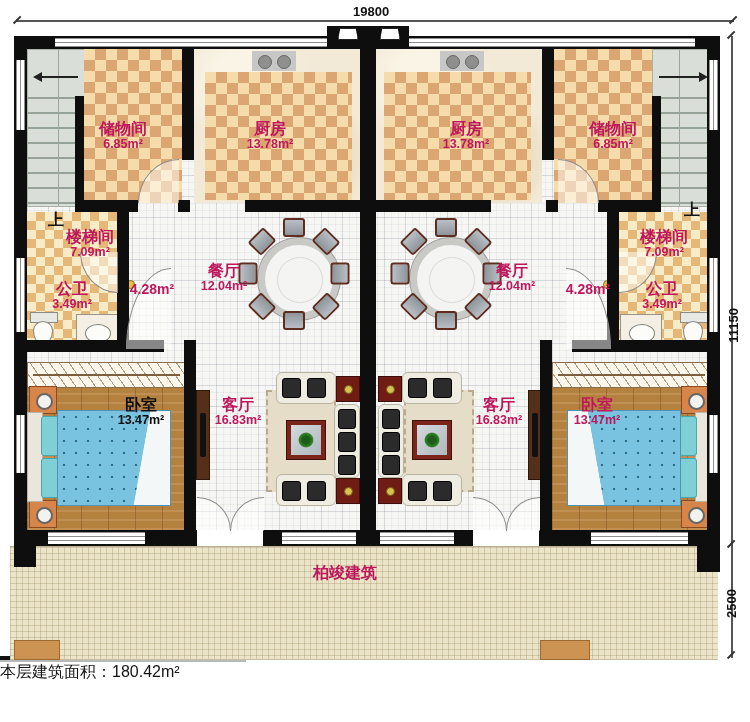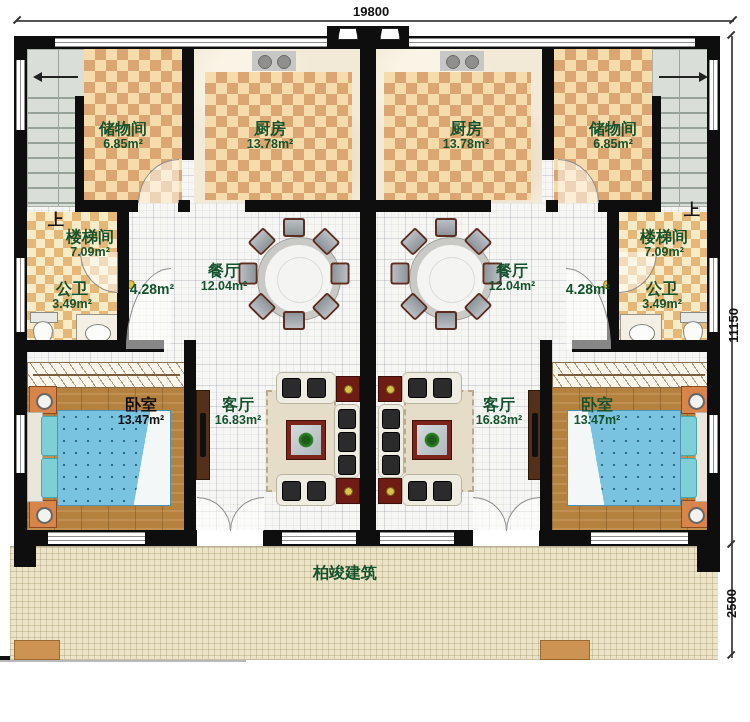--- a/index.html
+++ b/index.html
@@ -33,21 +33,21 @@
   .stairs{position:absolute;background:#d9dfd8;border:1px solid #aab3aa;}
   .steps{position:absolute;background:repeating-linear-gradient(180deg,#97a298 0 2px,transparent 2px 15px);}
   
   .arc{position:absolute;border:1.4px solid #8d8d8d;background:rgba(255,255,255,.5);}
   .aTL{border-radius:100% 0 0 0;border-right:none;border-bottom:none;}
   .aTR{border-radius:0 100% 0 0;border-left:none;border-bottom:none;}
   .aBL{border-radius:0 0 0 100%;border-right:none;border-top:none;}
   .aBR{border-radius:0 0 100% 0;border-left:none;border-top:none;}
   
   .rl{position:absolute;transform:translateX(-50%);text-align:center;font-weight:bold;
-      line-height:1.1;white-space:nowrap;color:#14532d;z-index:30;}
+      line-height:1.1;white-space:nowrap;color:#be185d;z-index:30;}
   .rl .n{font-size:16px;}
   .rl .a{font-size:12.5px;}
   .up{position:absolute;font-size:16px;font-weight:bold;z-index:30;}
   
   .dim{position:absolute;background:#555;}
   .tick{position:absolute;width:10px;height:1.6px;background:#333;transform:rotate(-45deg);}
   .dimtxt{position:absolute;font-size:13px;font-weight:bold;color:#111;z-index:40;}
   .vert{transform:rotate(-90deg);transform-origin:center;}
   
   .sofa{position:absolute;background:#efece1;border:1px solid #b9b4a2;border-radius:6px;}
@@ -439,17 +439,20 @@
       <i style="left:10px;top:10px;width:6px;height:28px;background:rgba(206,100,90,.5);"></i>
       <i style="left:23px;top:16px;width:6px;height:22px;background:rgba(206,100,90,.5);"></i>
     </div>
     <div class="t" style="margin-left:60px;font-size:32px;">柏竣建筑</div>
     <div class="u" style="margin-left:56px;font-size:15px;">www.baijunjz.com</div>
   </div>
 
   <div class="tb" style="left:40px;top:694px;width:252px;height:3.5px;background:#111;"></div>
   <div class="tb" style="left:42px;top:702px;width:246px;height:2px;background:#b9b9b9;"></div>
 
+  <div class="stat" style="left:293px;top:666px;">
+    <span>本层建筑面积：</span><span>180.42m²</span>
+  </div>
   <div class="stat" style="left:293px;top:694px;">
     
   </div>
 
 </div>
 
 </body></html>

